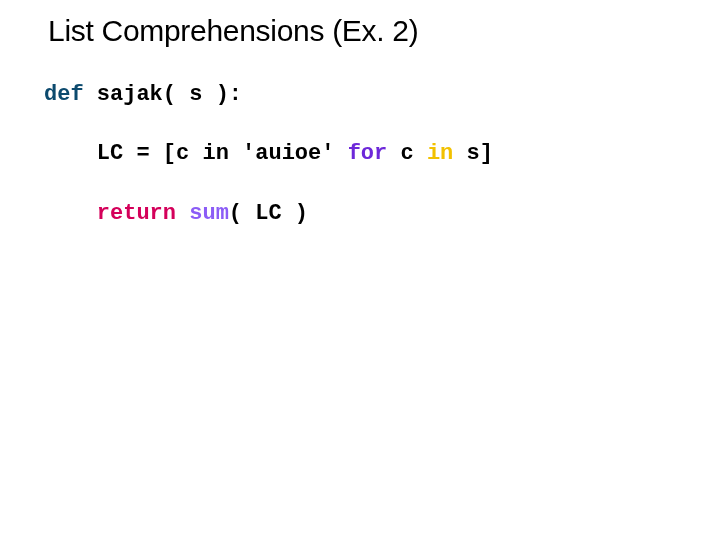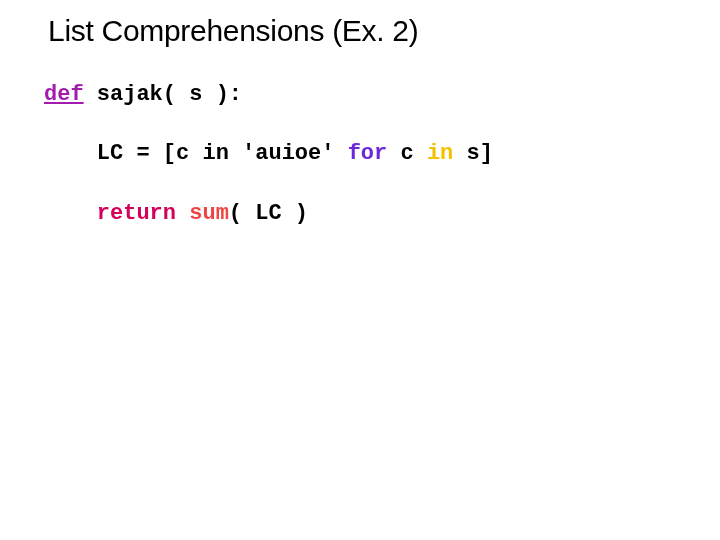--- a/index.html
+++ b/index.html
@@ -30,26 +30,26 @@
     position: absolute;
     left: 44px;
     top: 80px;
     font-family: "Courier New", Courier, monospace;
     font-size: 22px;
     font-weight: bold;
     line-height: 1.35;
     color: #000;
     white-space: pre;
   }
-  .kw-def   { color: #a21caf; text-decoration: underline; }  
+  .kw-def   { color: #0c4a6e; }  
   .kw-in1   { color: #000000; }  
   .kw-for   { color: #6d28d9; }  
   .kw-in2   { color: #f2c100; }  
   .kw-ret   { color: #d4005a; margin-top: 36px; }  
-  .fn-sum   { color: #ef4444; }  
+  .fn-sum   { color: #8b5cf6; }  
 </style>
 </head>
 <body>
 
 <div class="slide">
 
   <div class="title">List Comprehensions (Ex. 2)</div>
 
   <div class="code-block"><span class="kw-def">def</span><span> sajak( s ):</span>
 

